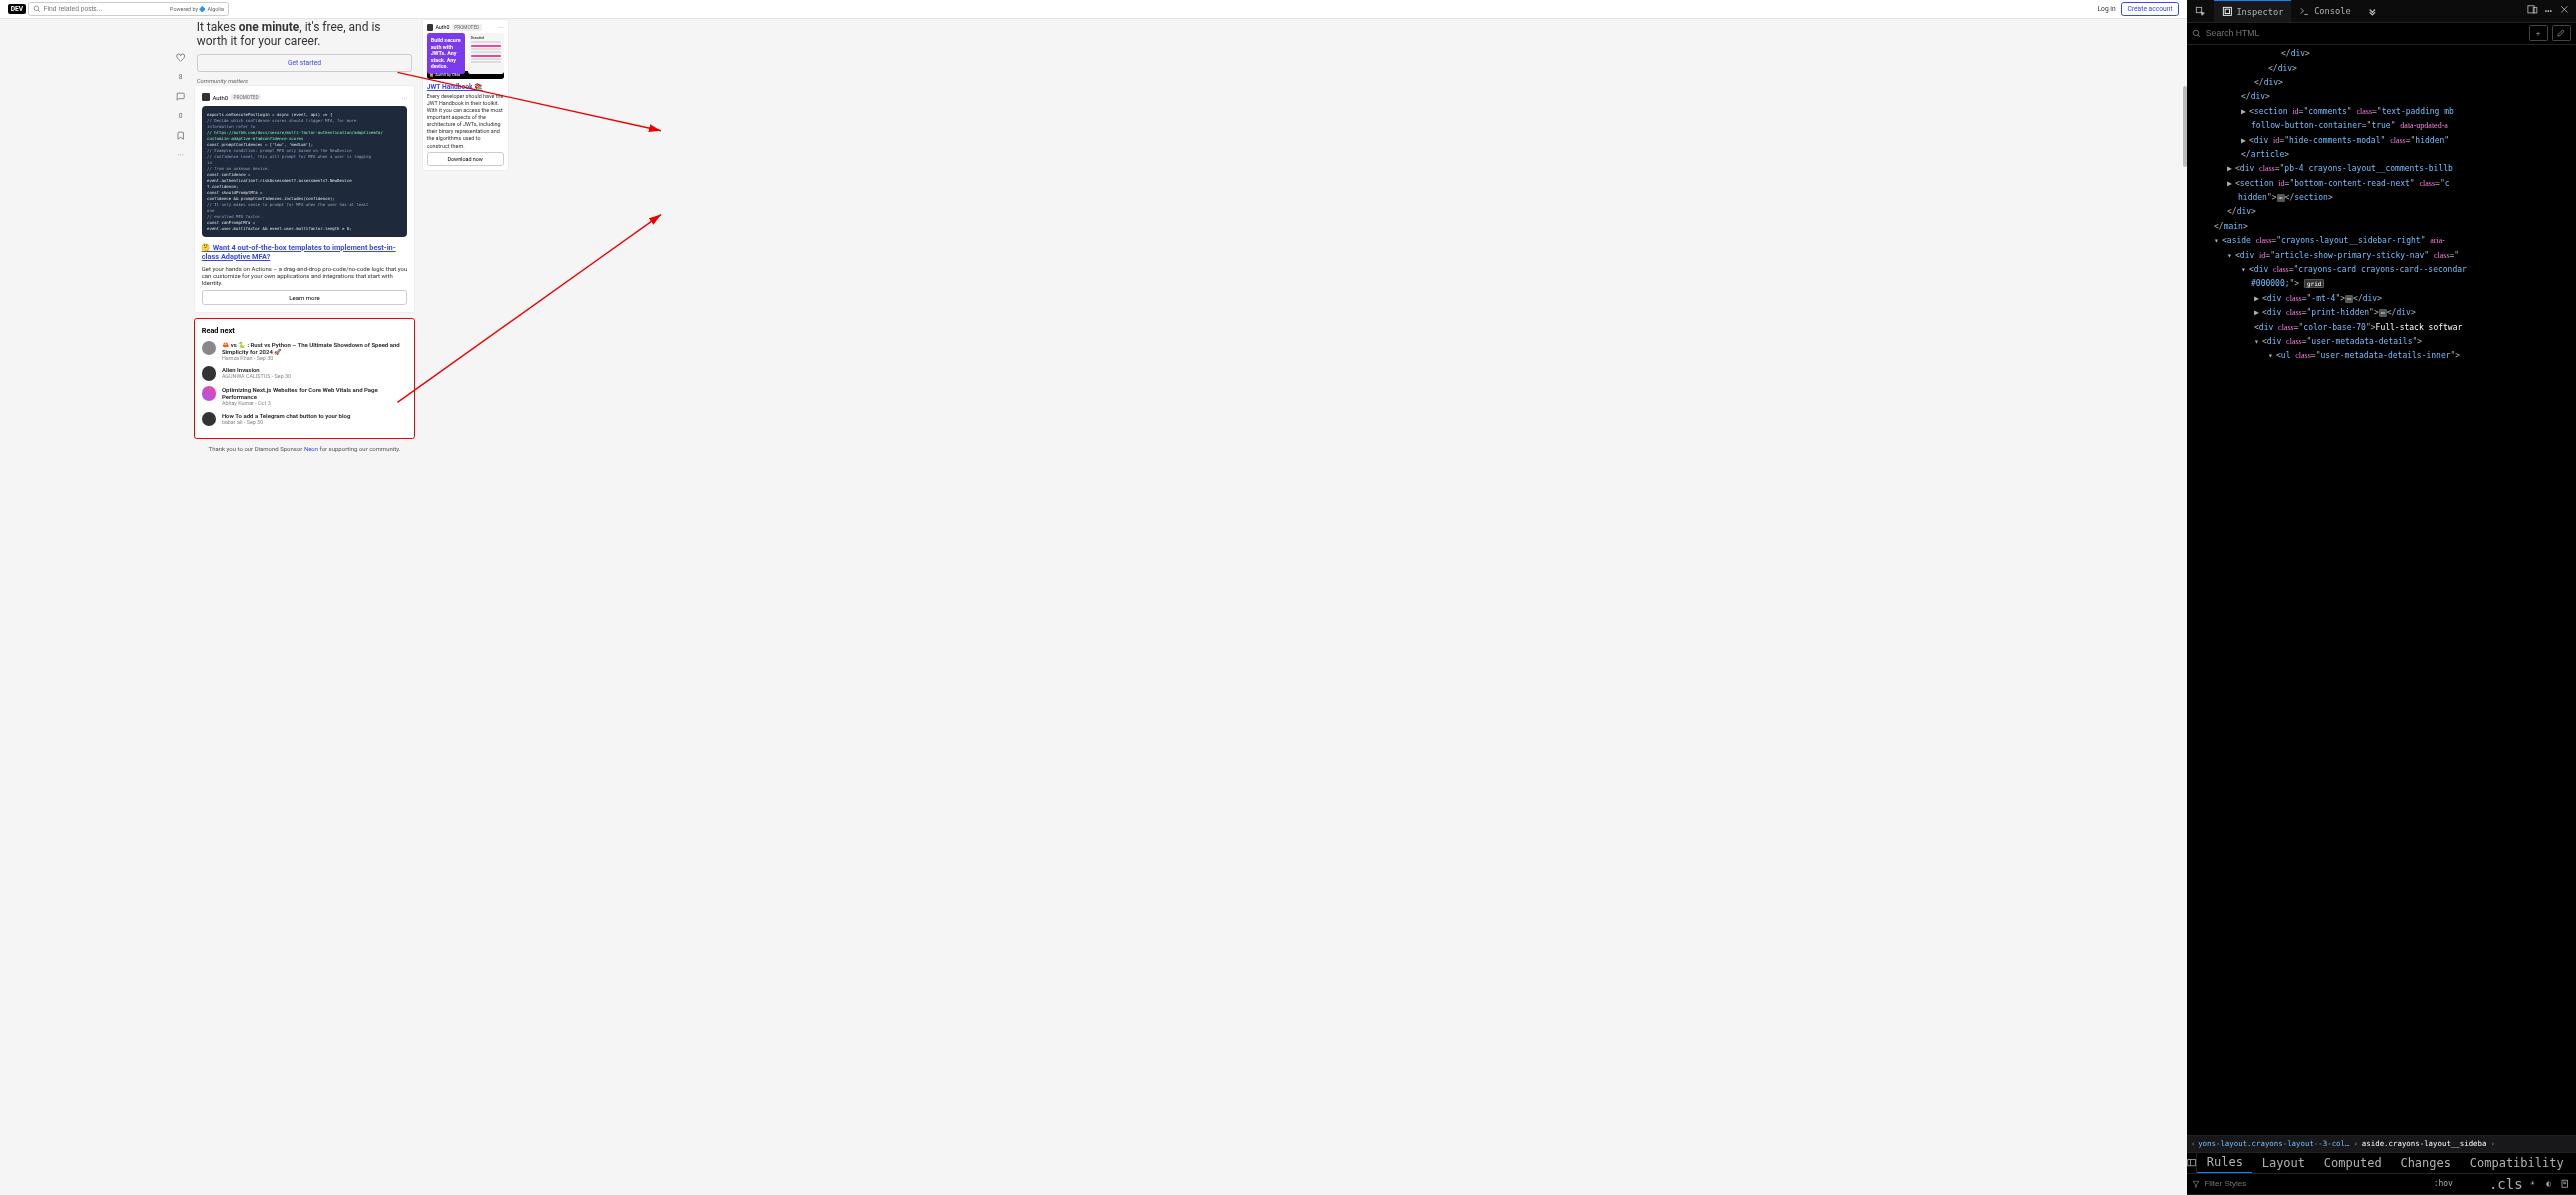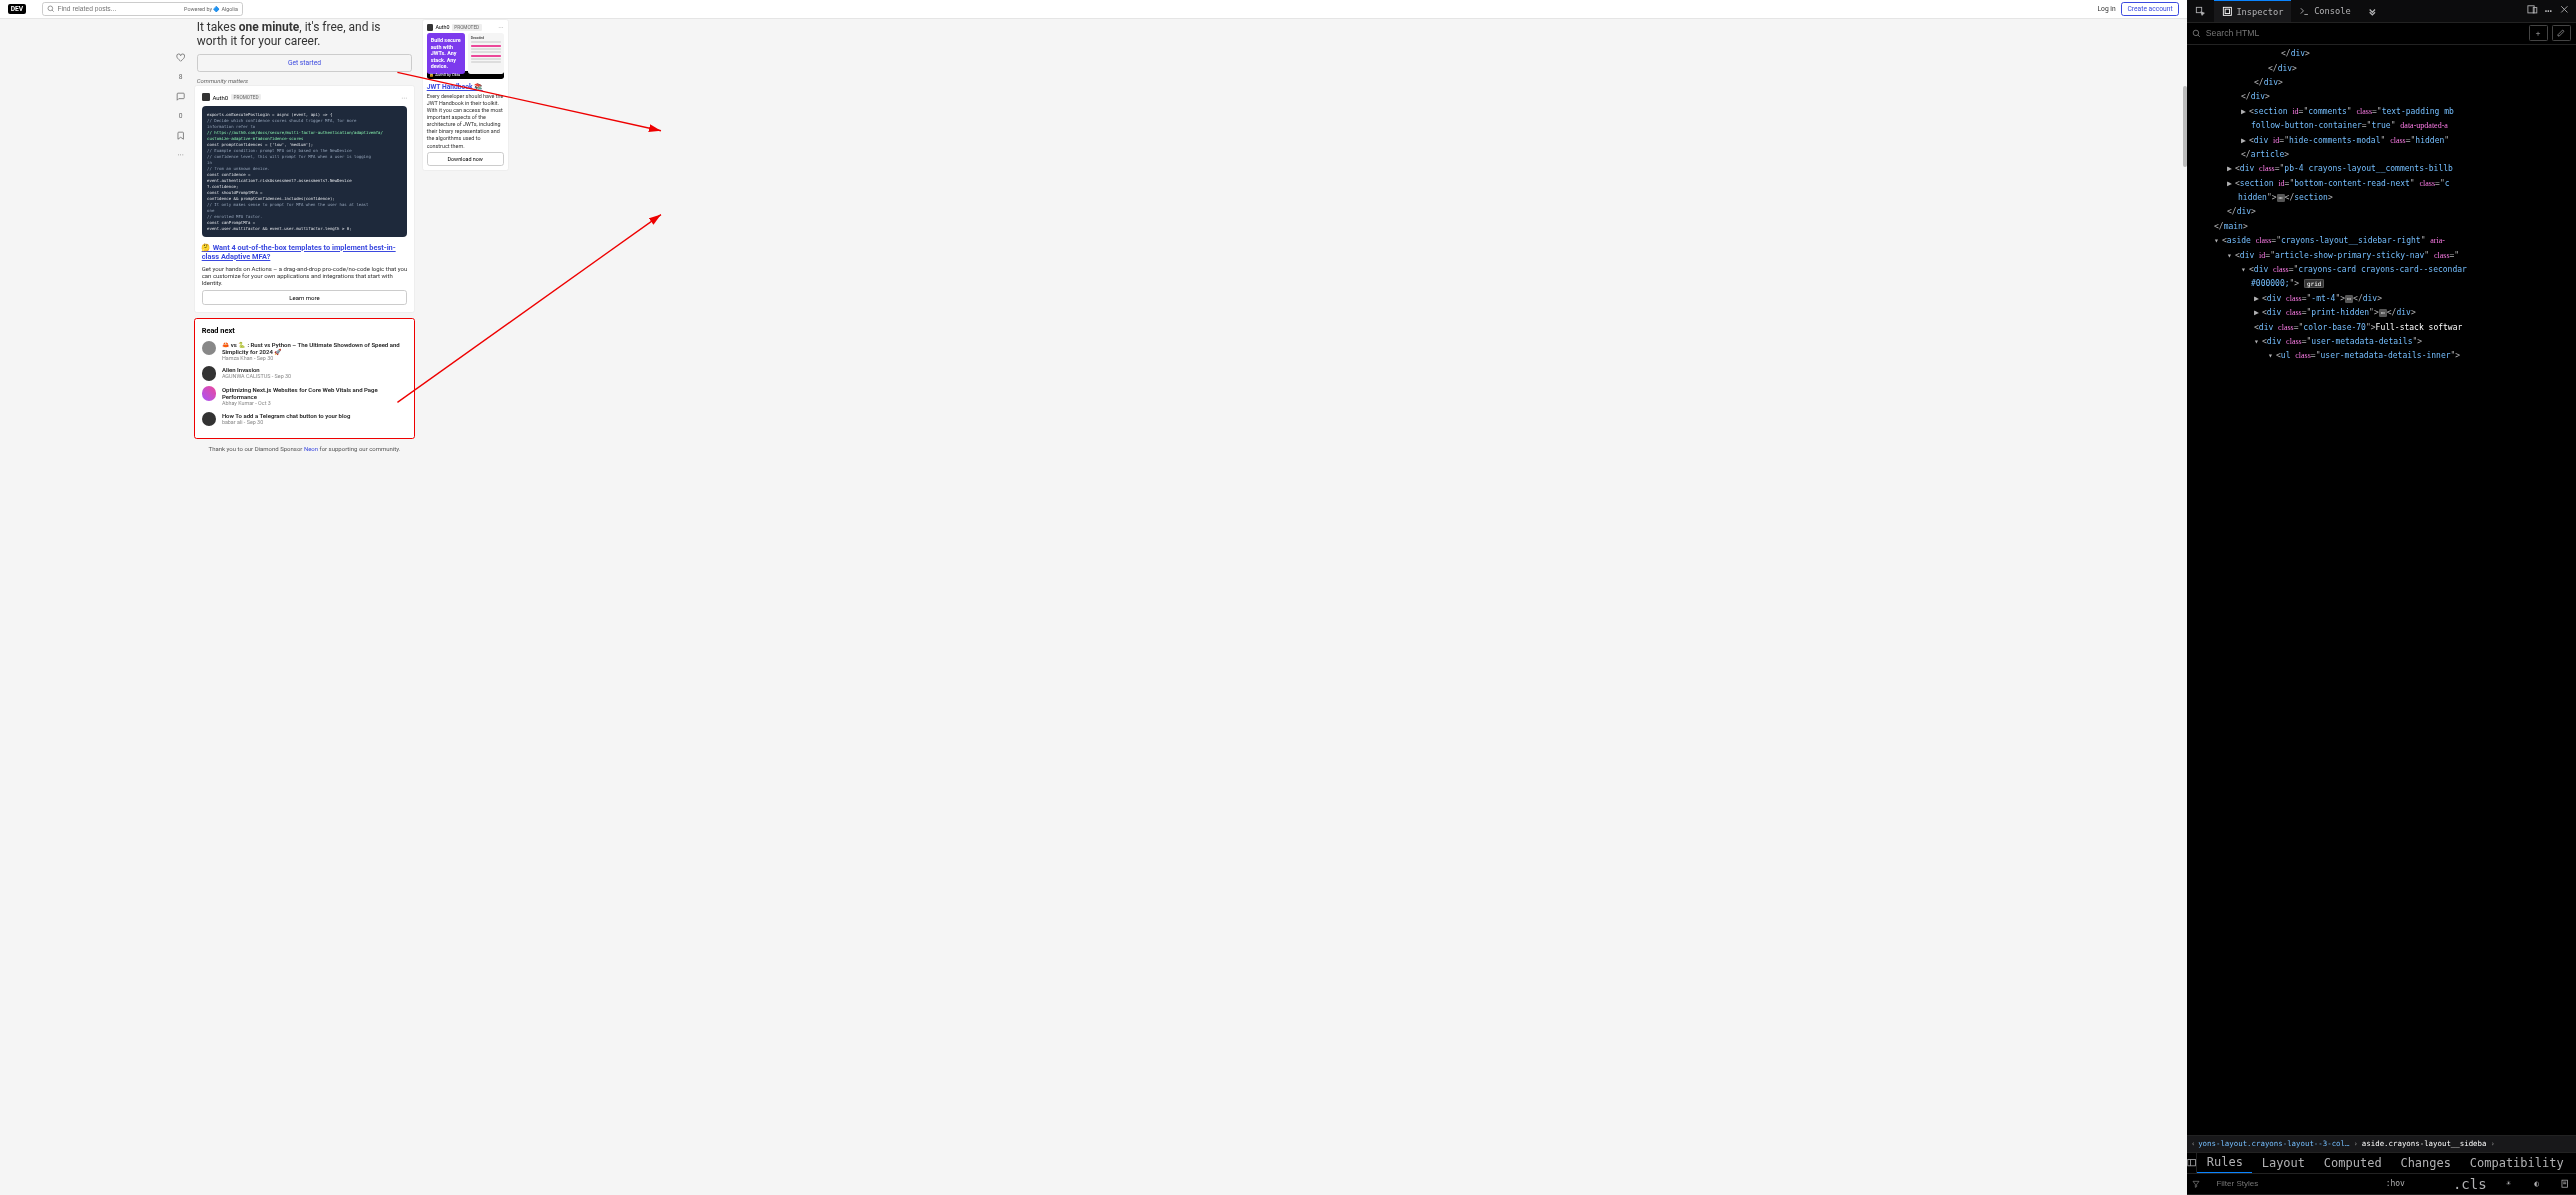--- a/index.html
+++ b/index.html
@@ -2,21 +2,21 @@
 <html style="font-size:10.7px"><head>
 <meta charset="utf-8">
 <style>
 * { box-sizing: border-box; margin: 0; padding: 0; }
 body { font-family: -apple-system, BlinkMacSystemFont, 'Segoe UI', Roboto, sans-serif; background: #f5f5f5; overflow: hidden; }
 .screen { display: flex; width: 100vw; height: 100vh; }
 .left-pane { flex: 1; background: #f5f5f5; position: relative; overflow: hidden; }
 .right-pane { width: 389px; background: #000000; color: #b1b1b3; display: flex; flex-direction: column; font-family: Menlo, monospace; font-size: 8px; }
 
 
-.dev-header { height: 19px; background: #fff; border-bottom: 0.7px solid #e5e5e5; display: flex; align-items: center; padding: 0 8px; gap: 16px; }
+.dev-header { height: 19px; background: #fff; border-bottom: 0.7px solid #e5e5e5; display: flex; align-items: center; padding: 0 8px; gap: 2px; }
 .dev-logo { background: #000; color: #fff; font-weight: bold; font-size: 6.7px; padding: 1.3px 2.7px; border-radius: 2px; }
 .search-wrap { display: flex; align-items: center; background: #fff; border: 0.7px solid #ccc; border-radius: 2.7px; padding: 1.3px 4px; width: 201px; height: 13.4px; }
 .search-wrap svg { width: 8px; height: 8px; }
 .search-wrap input { border: none; outline: none; font-size: 6.7px; flex: 1; padding-left: 2.7px; }
 .algolia { font-size: 5.4px; color: #666; margin-left: auto; display:flex; align-items:center; gap:1.3px; }
 .header-right { margin-left: auto; display: flex; gap: 5.4px; align-items: center; }
 .login-link { font-size: 6.7px; color: #333; text-decoration: none; }
 .create-acct { font-size: 6.7px; border: 0.7px solid #3b49df; color: #3b49df; padding: 2px 5.4px; border-radius: 2.7px; }
 
 
@@ -121,21 +121,21 @@
 .dt-breadcrumb .chev { color: #888; padding: 0 1.3px; }
 .dt-breadcrumb .crumb { color: #75bfff; white-space: nowrap; }
 .dt-breadcrumb .crumb.sel { color: #fff; }
 .dt-breadcrumb .arrow-l { color: #888; }
 
 .dt-sub-tabs { display: flex; height: 21.5px; border-top: 0.7px solid #222; border-bottom: 0.7px solid #222; align-items:center; }
 .dt-sub-tab { padding: 0 9.4px; font-size: 12px; color: #b1b1b3; height:100%; display:flex; align-items:center; }
 .dt-sub-tab.active { border-bottom: 1.3px solid #0a84ff; }
 .panel-toggle { width:19px; display:flex; justify-content:center; border-right:0.7px solid #222; height:100%; align-items:center; }
 
-.dt-filter-row { display: flex; align-items: center; height: 21.5px; border-bottom: 0.7px solid #222; padding: 0 5.4px; gap: 16px; }
+.dt-filter-row { display: flex; align-items: center; height: 21.5px; border-bottom: 0.7px solid #222; padding: 0 5.4px; gap: 4px; }
 .dt-filter-row input { flex: 1; background: transparent; border: none; color: #b1b1b3; font-size: 8px; outline: none; }
 .hov-btn { font-size: 8px; color: #b1b1b3; }
 .cls-btn { font-size: 14px; color: #b1b1b3; margin-left: 32px; }
 .circ-btn { width:12px; height:12px; border-radius:50%; display:flex; align-items:center; justify-content:center; }
 
 </style>
 </head>
 <body>
 
 <div class="screen">

